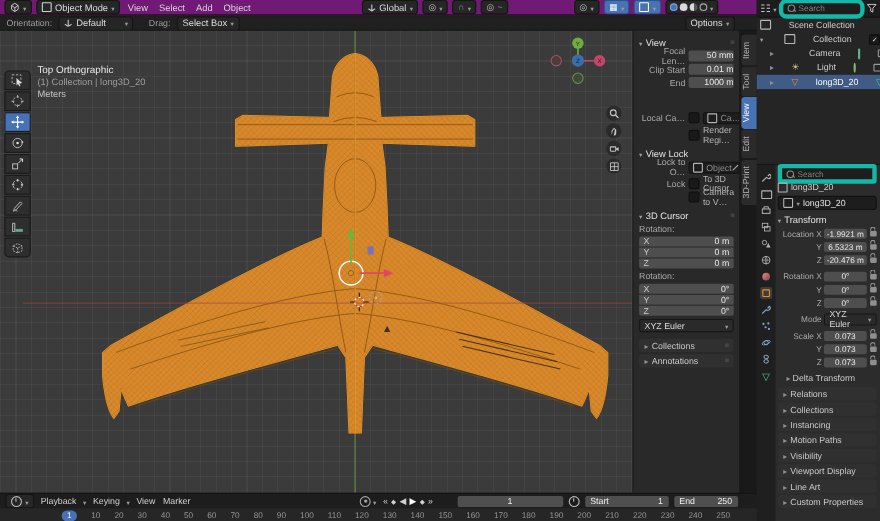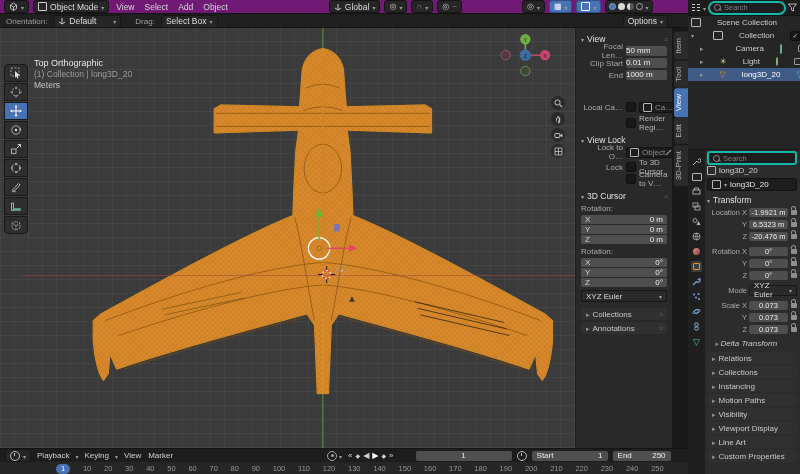--- a/index.html
+++ b/index.html
@@ -36,41 +36,41 @@
   .tool.active{background:#4772b3;}
   
   .vicons{left:551px;display:flex;flex-direction:column;gap:2px;}
   .vico{width:14px;height:14px;border-radius:50%;background:rgba(30,30,30,.55);display:flex;align-items:center;justify-content:center;}
   
   #npanel{left:575px;top:28px;width:97px;height:420px;background:rgba(40,40,40,.97);border-left:1px solid #1e1e1e;box-sizing:border-box;padding:4px 5px;display:flex;flex-direction:column;gap:2px;}
   .ph{color:#e2e2e2;font-size:8.5px;display:flex;align-items:center;margin-top:2px;}
   .ph .grip{margin-left:auto;color:#5b5b5b;font-size:7px;letter-spacing:-1px;}
   .nrow{display:flex;align-items:center;gap:3px;height:10px;}
   .lb{width:42px;text-align:right;color:#a9a9a9;font-size:8px;flex:none;}
-  .fld{flex:1;background:#4e4e4e;border-radius:2px;height:10px;line-height:10px;text-align:left;color:#ececec;font-size:8px;}
+  .fld{flex:1;background:#4e4e4e;border-radius:2px;height:10px;line-height:10px;text-align:right;color:#ececec;font-size:8px;}
   .fldx{flex:1;background:#4e4e4e;height:10px;display:flex;align-items:center;justify-content:space-between;padding:0 4px;color:#ececec;font-size:8px;}
   .fldx .ax{color:#cfcfcf;}
   .stack{display:flex;flex-direction:column;gap:1px;}
   .stack .fldx:first-child{border-radius:2px 2px 0 0;}
   .stack .fldx:last-child{border-radius:0 0 2px 2px;}
   .darkfld{flex:1;background:#1d1d1d;border:1px solid #121212;border-radius:2px;height:9px;display:flex;align-items:center;gap:3px;padding:0 3px;color:#8d8d8d;font-size:8px;}
   .cb{width:8px;height:8px;background:#191919;border:1px solid #0f0f0f;border-radius:2px;flex:none;}
   .drop{flex:1;background:#2a2a2a;border:1px solid #171717;border-radius:2px;height:10px;display:flex;align-items:center;padding:0 4px;color:#dcdcdc;font-size:8px;}
   .drop .car{margin-left:auto;}
   .cp{background:#303030;border-radius:3px;height:12px;display:flex;align-items:center;gap:3px;padding:0 5px;color:#c9c9c9;font-size:8px;}
   .cp .grip{margin-left:auto;color:#5b5b5b;font-size:7px;letter-spacing:-1px;}
   .seclab{color:#a9a9a9;font-size:8px;margin-top:1px;}
   
   #ntabs{left:672px;top:28px;width:16px;height:420px;background:#191919;display:flex;flex-direction:column;gap:1px;padding-top:4px;box-sizing:border-box;}
   .ntab{writing-mode:vertical-rl;transform:rotate(180deg);background:#2b2b2b;color:#b5b5b5;font-size:8px;padding:6px 0;width:14px;text-align:center;border-radius:0 3px 3px 0;margin-left:2px;}
   .ntab.active{background:#4772b3;color:#fff;}
   
   #outliner{left:688px;top:0;width:112px;height:150px;background:#252525;border-bottom:1px solid #161616;box-sizing:border-box;}
   .ohdr{height:15px;background:#1c1c1c;border-bottom:1px solid #141414;display:flex;align-items:center;gap:2px;padding:0 3px;}
-  .search{flex:1;background:#1d1d1d;border:2px solid #14b8a6;border-radius:7px;height:10px;display:flex;align-items:center;gap:3px;padding:0 4px;color:#7f7f7f;font-size:7.5px;}
+  .search{flex:1;background:#1d1d1d;border:4px solid #14b8a6;border-radius:7px;height:10px;display:flex;align-items:center;gap:3px;padding:0 4px;color:#7f7f7f;font-size:7.5px;}
   .mag{width:5px;height:5px;border:1px solid #8a8a8a;border-radius:50%;position:relative;flex:none;}
   .mag::after{content:"";position:absolute;left:4px;top:4px;width:3px;height:1px;background:#8a8a8a;transform:rotate(45deg);}
   .orow{height:13px;display:flex;align-items:center;gap:16px;padding:0 3px;font-size:8px;color:#cdcdcd;}
   .orow.sel{background:#3f5b86;color:#fff;}
   .oind1{padding-left:12px;}
   .boxico{width:8px;height:7px;border:1px solid #b9b9b9;border-radius:1px;flex:none;}
   .tri{font-size:8px;line-height:8px;}
   .mon{width:7px;height:5px;border:1px solid #9a9a9a;border-radius:1px;margin-left:auto;flex:none;}
   .chk::before{content:"✓";font-size:6.5px;color:#ddd;}
   
@@ -671,21 +671,21 @@
           <span class="plb">Y</span>
           <span class="pfld">0.073</span>
           <span class="lock"></span>
         </div>
       <div class="prow">
           <span class="plb">Z</span>
           <span class="pfld">0.073</span>
           <span class="lock"></span>
         </div>
 
-      <div class="prow" style="margin-top:2px;font-style:italic;">
+      <div class="prow" style="margin-top:2px;">
           <span class="exp" style="margin-left:8px;"></span>
           <span style="color:#c9c9c9;font-size:8px;">Delta Transform</span>
         </div>
 
       <div style="display:flex;flex-direction:column;gap:2px;margin-top:2px;">
 
       <div class="cp">
             <span class="exp"></span>
             <span>Relations</span>
           </div>

